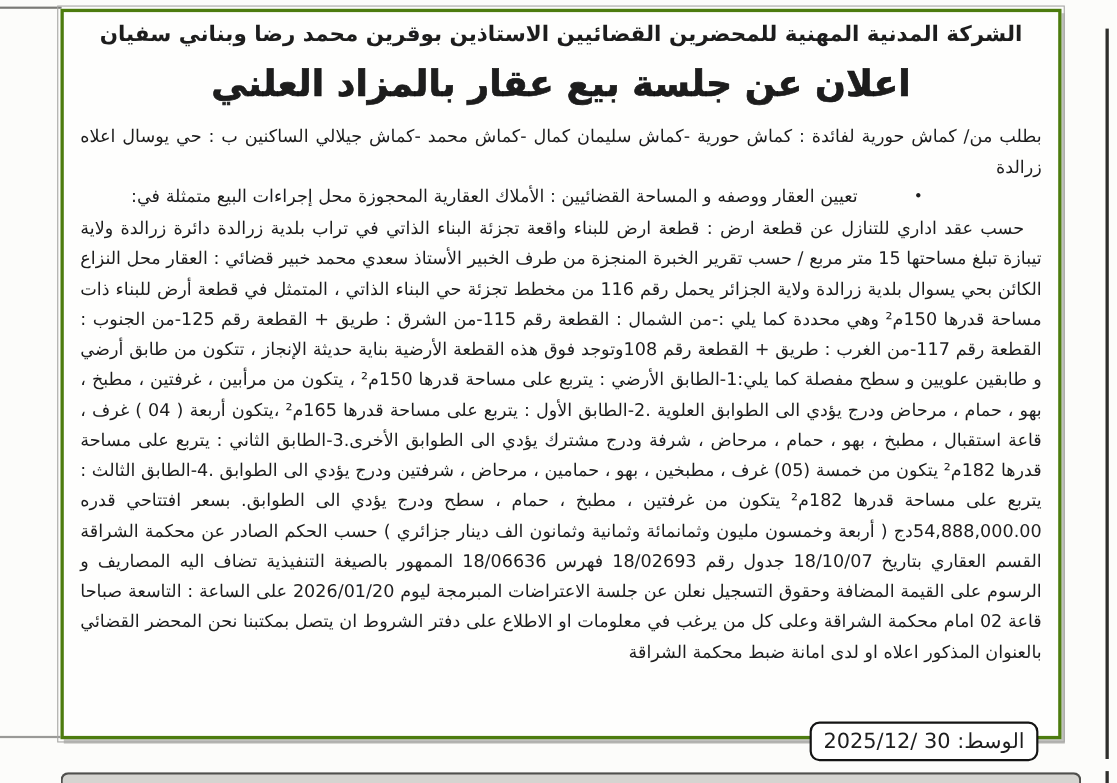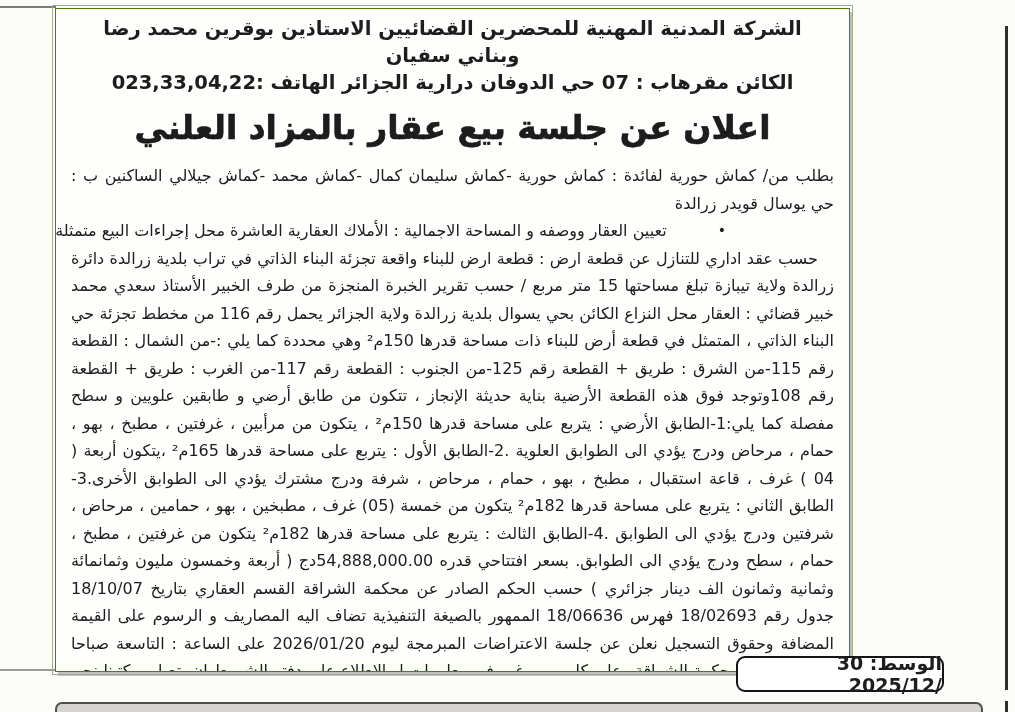--- a/index.html
+++ b/index.html
@@ -11,24 +11,24 @@
   }
   
   .rule{position:absolute;background:#8f8f8c;}
   .rule.top-left{left:0;top:6px;width:56px;height:2px;background:#7a7a77;}
   .rule.bottom-left{left:0;top:669px;width:56px;height:2px;background:#9a9a97;}
   .rule.right-col-top{left:1005px;top:26px;width:3px;height:664px;background:#2e2e2c;}
   .rule.right-col-bottom{left:1005px;top:701px;width:3px;height:11px;background:#2e2e2c;}
 
   
   .doc-box{
-    position:absolute;left:55px;top:8px;width:795px;height:664px;
+    position:absolute;left:55px;top:8px;width:910px;height:664px;
     box-sizing:border-box;
     background:#fefefd;
-    border:1px solid #4d7c0f;
+    border:3px solid #4d7c0f;
     outline:1px solid #a6a6a3;outline-offset:2px;
     box-shadow:3px 4px 0 rgba(120,120,115,.45);
     direction:rtl;
     padding:6px 15px 0 15px;
     overflow:hidden;
   }
   .hdr{
     text-align:center;font-weight:bold;font-size:19.5px;line-height:27px;
     letter-spacing:-0.2px;
   }
@@ -45,21 +45,21 @@
   .bullet-row{
     margin:0;font-size:16px;line-height:27.5px;
     padding-right:108px;white-space:nowrap;
   }
   .bullet{display:inline-block;margin-left:46px;font-size:14px;vertical-align:1px;}
   .date-box{
     position:absolute;left:736px;top:656px;width:208px;height:36px;
     box-sizing:border-box;background:#ffffff;
     border:2.5px solid #141414;border-radius:9px;
     display:flex;align-items:center;justify-content:center;
-    direction:rtl;font-weight:bold;font-size:19px;
+    direction:rtl;font-weight:normal;font-size:19px;
     z-index:5;
   }
   
   .next-box-edge{
     position:absolute;left:55px;top:702px;width:928px;height:14px;
     box-sizing:border-box;
     border:2.5px solid #4f4f4c;border-bottom:none;
     border-radius:7px 7px 0 0;
     background:#d5d4d0;
   }
@@ -67,28 +67,27 @@
 </head>
 <body>
 
 <div class="rule top-left"></div>
 <div class="rule bottom-left"></div>
 <div class="rule right-col-top"></div>
 <div class="rule right-col-bottom"></div>
 
 <div class="doc-box">
   <div class="hdr">الشركة المدنية المهنية للمحضرين القضائيين الاستاذين بوقرين محمد رضا وبناني سفيان</div>
-  <div class="hdr">الكائن مقرهاب : 07 حي الدوفان  درارية الجزائر الهاتف :023,33,04,22</div>
   <div class="title">اعلان عن جلسة بيع عقار بالمزاد العلني</div>
 
-  <p class="body-p">بطلب من/ كماش حورية لفائدة : كماش حورية -كماش سليمان كمال -كماش محمد  -كماش جيلالي الساكنين ب : حي يوسال قويدر زرالدة</p>
+  <p class="body-p">بطلب من/ كماش حورية لفائدة : كماش حورية -كماش سليمان كمال -كماش محمد  -كماش جيلالي الساكنين ب : حي يوسال اعلاه زرالدة</p>
 
   <p class="bullet-row">
     <span class="bullet">•</span>
-    <span>تعيين العقار ووصفه و المساحة الاجمالية : الأملاك العقارية العاشرة محل إجراءات البيع متمثلة في:</span>
+    <span>تعيين العقار ووصفه و المساحة القضائيين : الأملاك العقارية المحجوزة محل إجراءات البيع متمثلة في:</span>
   </p>
 
   <p class="body-p first-indent">حسب عقد اداري للتنازل عن قطعة ارض : قطعة ارض للبناء واقعة تجزئة البناء الذاتي في تراب بلدية زرالدة دائرة زرالدة ولاية تيبازة تبلغ مساحتها 15 متر مربع / حسب  تقرير الخبرة المنجزة من طرف الخبير الأستاذ سعدي محمد  خبير قضائي : العقار محل النزاع الكائن بحي يسوال بلدية زرالدة ولاية الجزائر يحمل رقم 116 من مخطط تجزئة حي البناء الذاتي ، المتمثل في قطعة أرض للبناء ذات مساحة قدرها 150م² وهي محددة كما يلي :-من الشمال : القطعة رقم 115-من الشرق : طريق + القطعة رقم 125-من الجنوب : القطعة رقم 117-من الغرب : طريق + القطعة رقم 108وتوجد فوق هذه القطعة الأرضية بناية حديثة الإنجاز ، تتكون من طابق أرضي و طابقين علويين و سطح مفصلة كما يلي:1-الطابق الأرضي :  يتربع على مساحة قدرها 150م² ، يتكون من مرأبين ، غرفتين ، مطبخ ، بهو ، حمام ، مرحاض ودرج يؤدي الى الطوابق العلوية .2-الطابق الأول : يتربع على مساحة قدرها 165م² ،يتكون أربعة ( 04 ) غرف ، قاعة استقبال ، مطبخ ، بهو ، حمام ، مرحاض ، شرفة ودرج مشترك يؤدي الى الطوابق الأخرى.3-الطابق الثاني : يتربع على مساحة قدرها 182م² يتكون من خمسة (05) غرف ، مطبخين ، بهو ، حمامين ، مرحاض ، شرفتين ودرج يؤدي الى الطوابق .4-الطابق الثالث : يتربع على مساحة قدرها 182م² يتكون من غرفتين ، مطبخ ، حمام ، سطح ودرج يؤدي الى الطوابق. بسعر افتتاحي قدره 54,888,000.00دج ( أربعة وخمسون مليون وثمانمائة وثمانية وثمانون الف دينار جزائري ) حسب الحكم الصادر عن محكمة الشراقة القسم العقاري بتاريخ 18/10/07 جدول رقم 18/02693 فهرس 18/06636 الممهور بالصيغة التنفيذية تضاف اليه المصاريف و الرسوم على القيمة المضافة وحقوق التسجيل نعلن عن جلسة الاعتراضات  المبرمجة ليوم 2026/01/20 على الساعة : التاسعة صباحا قاعة 02 امام محكمة الشراقة وعلى كل من يرغب في معلومات او الاطلاع على دفتر الشروط ان يتصل بمكتبنا نحن المحضر القضائي بالعنوان المذكور اعلاه او لدى امانة ضبط  محكمة الشراقة</p>
 
 </div>
 
 <div class="date-box">
   <span>الوسط: 30 /2025/12</span>
 </div>
 

